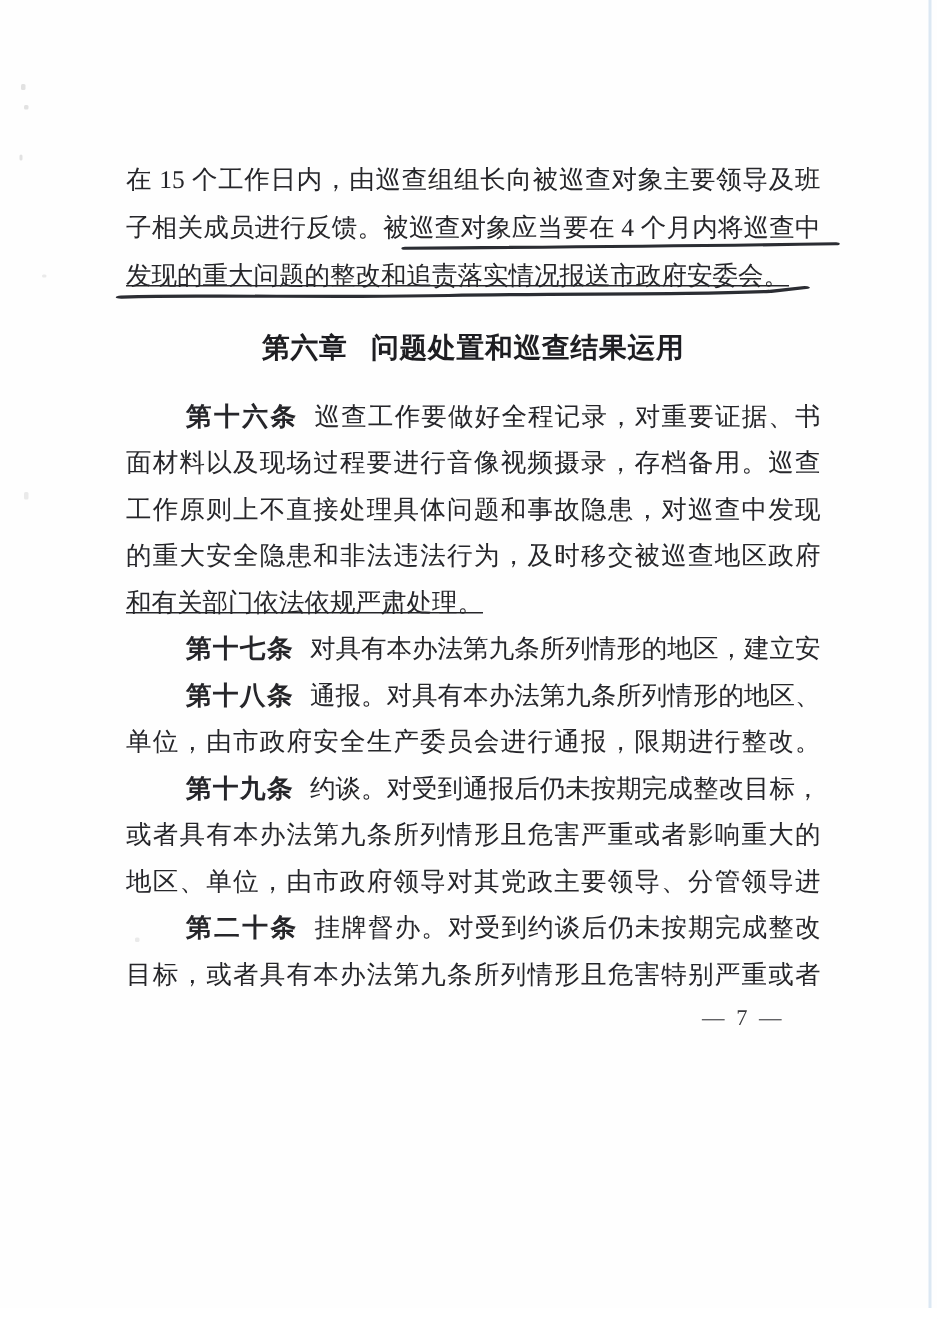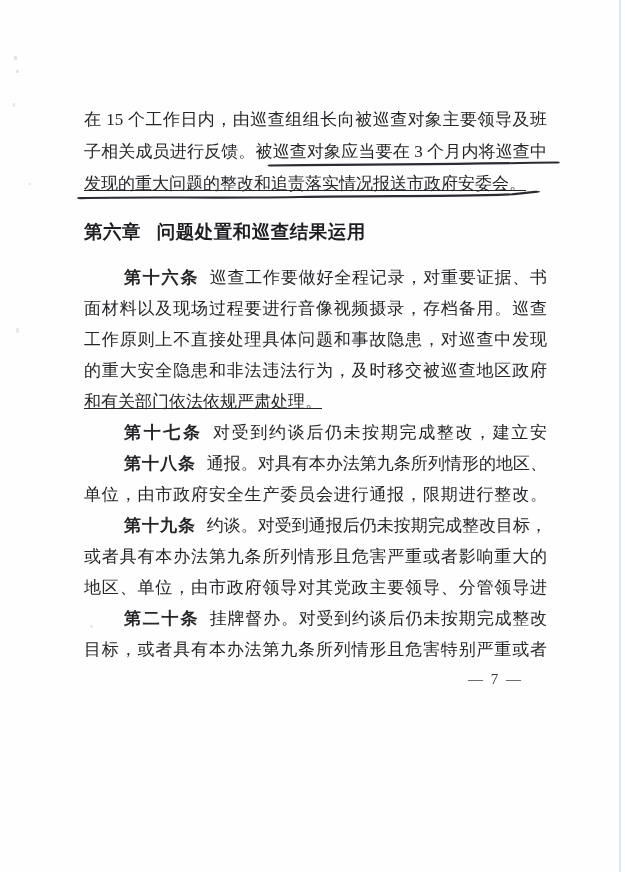--- a/index.html
+++ b/index.html
@@ -44,21 +44,21 @@
   .term {
     font-weight: bold;
     font-family: Liberation Serif, serif;
     margin-right: 0.62em;
     letter-spacing: 1px;
   }
 
   .chapter-heading {
     margin-top: 16px;
     line-height: 32px;
-    text-align: left;
+    text-align: center;
     font-weight: bold;
     font-family: "Liberation Sans", "DejaVu Sans", sans-serif;
     font-size: 18.5px;
     color: #1e1e22;
     letter-spacing: 0.5px;
   }
   .chapter-heading .chap-no { margin-right: 0.85em; }
 
   .articles { margin-top: 14px; }
 
@@ -88,21 +88,21 @@
     color: #3a3a3e;
   }
 </style>
 </head>
 <body>
 
 <div class="page">
 
   <div class="intro">
     <span class="line"><span>在 15 个工作日内，由巡查组组长向被巡查对象主要领导及班</span></span>
-    <span class="line"><span>子相关成员进行反馈。被</span><span class="u"><span>巡查对象应当要在 3 个月内将巡查中</span><svg class="ink" viewBox="0 0 100 8" preserveAspectRatio="none">
+    <span class="line"><span>子相关成员进行反馈。被</span><span class="u"><span>巡查对象应当要在 4 个月内将巡查中</span><svg class="ink" viewBox="0 0 100 8" preserveAspectRatio="none">
             <path d="M0,6 C25,5.6 60,5 100,3.6"></path>
           </svg></span></span>
     <span class="line end"><span class="u"><span>发现的重大问题的整改和追责落实情况报送市政府安委会。</span><svg class="ink" viewBox="0 0 100 8" preserveAspectRatio="none">
             <path d="M0,6.5 C14,5.2 30,6.8 48,5.6 C66,4.4 82,5.4 95,3.4 L100,1.4"></path>
           </svg></span></span>
   </div>
 
   <div class="chapter-heading">
     <span class="chap-no">第六章</span><span>问题处置和巡查结果运用</span>
   </div>
@@ -111,21 +111,21 @@
 
     <div class="article">
       <span class="line indent"><span class="term">第十六条</span><span>巡查工作要做好全程记录，对重要证据、书</span></span>
       <span class="line">面材料以及现场过程要进行音像视频摄录，存档备用。巡查</span>
       <span class="line">工作原则上不直接处理具体问题和事故隐患，对巡查中发现</span>
       <span class="line">的重大安全隐患和非法违法行为，及时移交被巡查地区政府</span>
       <span class="line end">和有关部门依法依规严肃处理。</span>
     </div>
 
     <div class="article">
-      <span class="line indent"><span class="term">第十七条</span><span>对受到约谈后仍未按期完成整改，建立安</span></span>
+      <span class="line indent"><span class="term">第十七条</span><span>对具有本办法第九条所列情形的地区，建立安</span></span>
     </div>
 
     <div class="article">
       <span class="line indent"><span class="term">第十八条</span><span>通报。对具有本办法第九条所列情形的地区、</span></span>
       <span class="line">单位，由市政府安全生产委员会进行通报，限期进行整改。</span>
     </div>
 
     <div class="article">
       <span class="line indent"><span class="term">第十九条</span><span>约谈。对受到通报后仍未按期完成整改目标，</span></span>
       <span class="line">或者具有本办法第九条所列情形且危害严重或者影响重大的</span>

